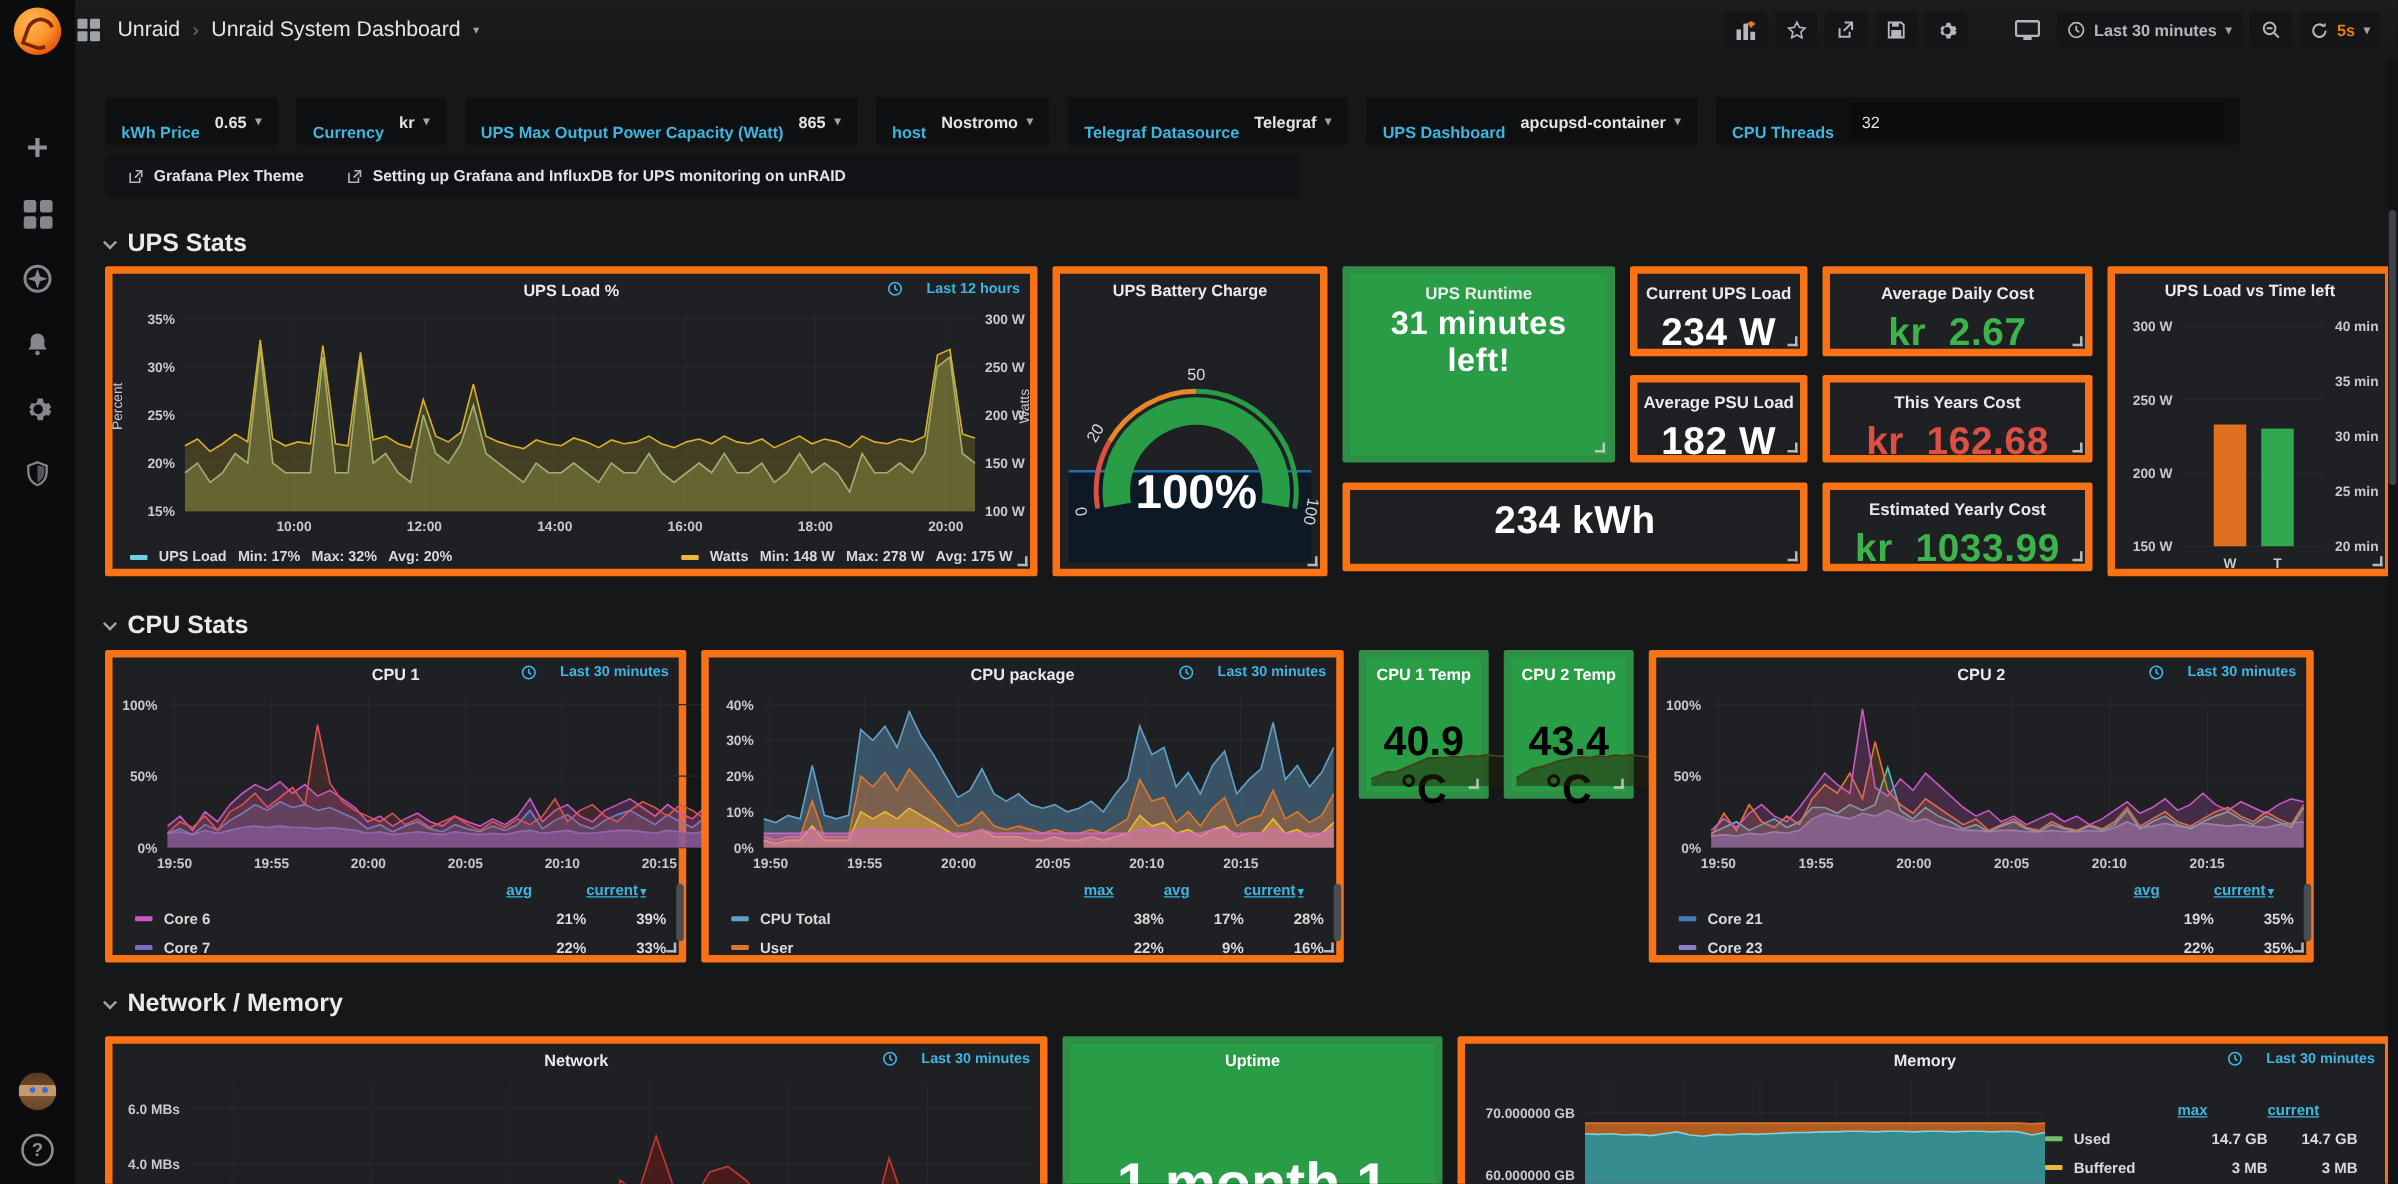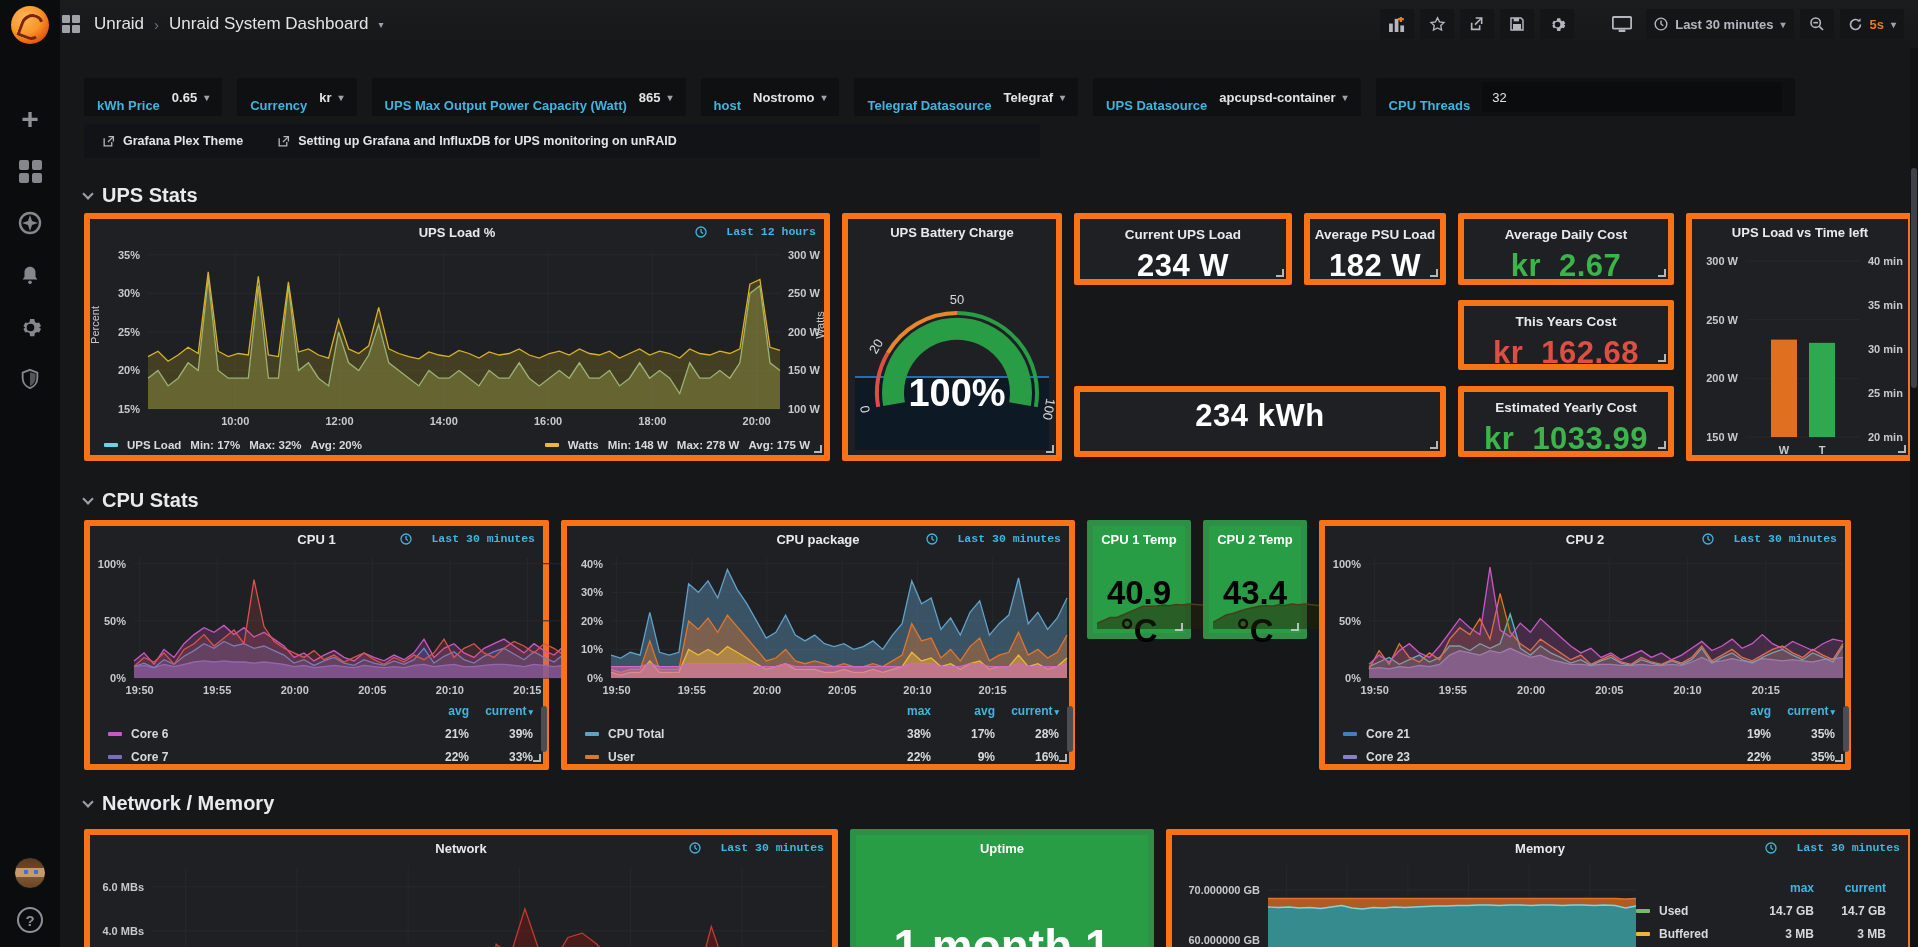--- a/index.html
+++ b/index.html
@@ -67,40 +67,40 @@
   .section-title { font-size:20px; font-weight:bold; color:#e9eaec; }
   
   .prow { display:flex; gap:12px; margin-top:6px; }
   .prow.r2 { margin-top:8px; } .prow.r3 { margin-top:14px; height:300px; }
   .panel { background:#1f2023; border:6px solid #f97316; border-radius:2px; position:relative; }
   .panel::after { content:''; position:absolute; right:2px; bottom:2px; width:6px; height:6px;
     border-right:2px solid #cfd1d4; border-bottom:2px solid #cfd1d4; opacity:.85; }
   .panel-head { height:26px; display:flex; align-items:center; justify-content:center; position:relative; }
   .panel-title { font-size:13px; font-weight:bold; color:#e9eaec; cursor:pointer; }
   .time-badge { position:absolute; right:8px; top:6px; display:flex; align-items:center; gap:19px;
-    color:#3fb5e0; font-size:11.5px; font-weight:bold; cursor:pointer;font-family:Liberation Mono, monospace; }
+    color:#3fb5e0; font-size:11.5px; font-weight:bold; cursor:pointer; }
   .time-badge svg { stroke:#3fb5e0; fill:none; }
   .green { background:#299c46; border-color:#2f8f47; }
   .green .panel-title { color:#fff; }
   
   .stat-title { font-size:13.5px; font-weight:bold; text-align:center; padding-top:8px; color:#e9eaec; cursor:pointer; }
   .stat-value { text-align:center; font-size:31px; font-weight:bold; color:#fff; margin-top:6px; letter-spacing:.5px; }
   .stat-value.small { font-size:26px; margin-top:2px; line-height:1.15; padding:0 6px; }
   .val-green { color:#3cb44a; } .val-red { color:#dc4f43; }
   .money { display:flex; justify-content:center; gap:18px; }
   
   .ups-legend { display:flex; justify-content:space-between; padding:2px 14px 0 14px; font-size:11.5px; font-weight:bold; }
   .lgroup { display:flex; align-items:center; gap:9px; }
   .swatch { width:14px; height:4px; border-radius:1px; display:inline-block; cursor:pointer; }
   .lname { cursor:pointer; }
   .axis-label { position:absolute; font-size:11px; color:#c7c9cc; transform:rotate(-90deg); transform-origin:center; }
   
   .legend-table { padding:0 10px 0 18px; font-size:12px; font-weight:bold; position:relative; }
   .lg-head { display:flex; justify-content:flex-end; color:#3fb5e0; margin-top:2px; }
-  .lg-col { width:64px; text-align:right; cursor:pointer; }
+  .lg-col { width:64px; text-align:left; cursor:pointer;text-decoration:underline; }
   .lg-col.sorted::after { content:'▾'; font-size:9px; margin-left:2px; }
   .lg-row { display:flex; align-items:center; margin-top:9px; }
   .lg-row .swatch { margin-right:9px; }
   .lg-name { flex:1; text-align:left; cursor:pointer; }
   .lg-val { width:64px; text-align:right; }
   .lg-scroll { position:absolute; right:-4px; top:2px; width:6px; height:46px; background:#4a4d52; border-radius:3px; cursor:pointer; }
   
   .gauge-bg { position:absolute; left:7px; right:7px; bottom:5px; top:157px; background:#0d1a26; border-top:2px solid #1f6fb5; }
   
   .temp-value { text-align:center; font-size:33px; font-weight:bold; color:#000000; margin-top:22px; }
@@ -273,21 +273,21 @@
         </span>
     </div>
     <div class="pill">
       <span class="vlabel">Telegraf Datasource</span>
       <span class="vvalue">
           <span>Telegraf</span>
           <span class="caret">▾</span>
         </span>
     </div>
     <div class="pill">
-      <span class="vlabel">UPS Datasource</span>
+      <span class="vlabel">UPS Dashboard</span>
       <span class="vvalue">
           <span>apcupsd-container</span>
           <span class="caret">▾</span>
         </span>
     </div>
     <div class="pill">
       <span class="vlabel">CPU Threads</span>
       <input value="32" style="">
     </div>
   </div>
@@ -399,20 +399,24 @@
           <text x="109" y="161" fill="#ffffff" font-size="38" font-weight="bold" text-anchor="middle">100%</text>
         </svg>
     </div>
 
     <div style="width:372px;">
       <div style="display:grid;grid-template-columns:218px 142px;grid-template-rows:72px 70px;gap:15px 12px;">
         <div class="panel">
           <div class="stat-title">Current UPS Load</div>
           <div class="stat-value">234 W</div>
         </div>
+        <div class="panel green" style="grid-row:1/3;">
+          <div class="stat-title">UPS Runtime</div>
+          <div class="stat-value small">31 minutes left!</div>
+        </div>
         <div class="panel">
           <div class="stat-title">Average PSU Load</div>
           <div class="stat-value">182 W</div>
         </div>
       </div>
       <div class="panel" style="width:372px;height:71px;margin-top:16px;">
         <div class="stat-value">234 kWh</div>
       </div>
     </div>
 

